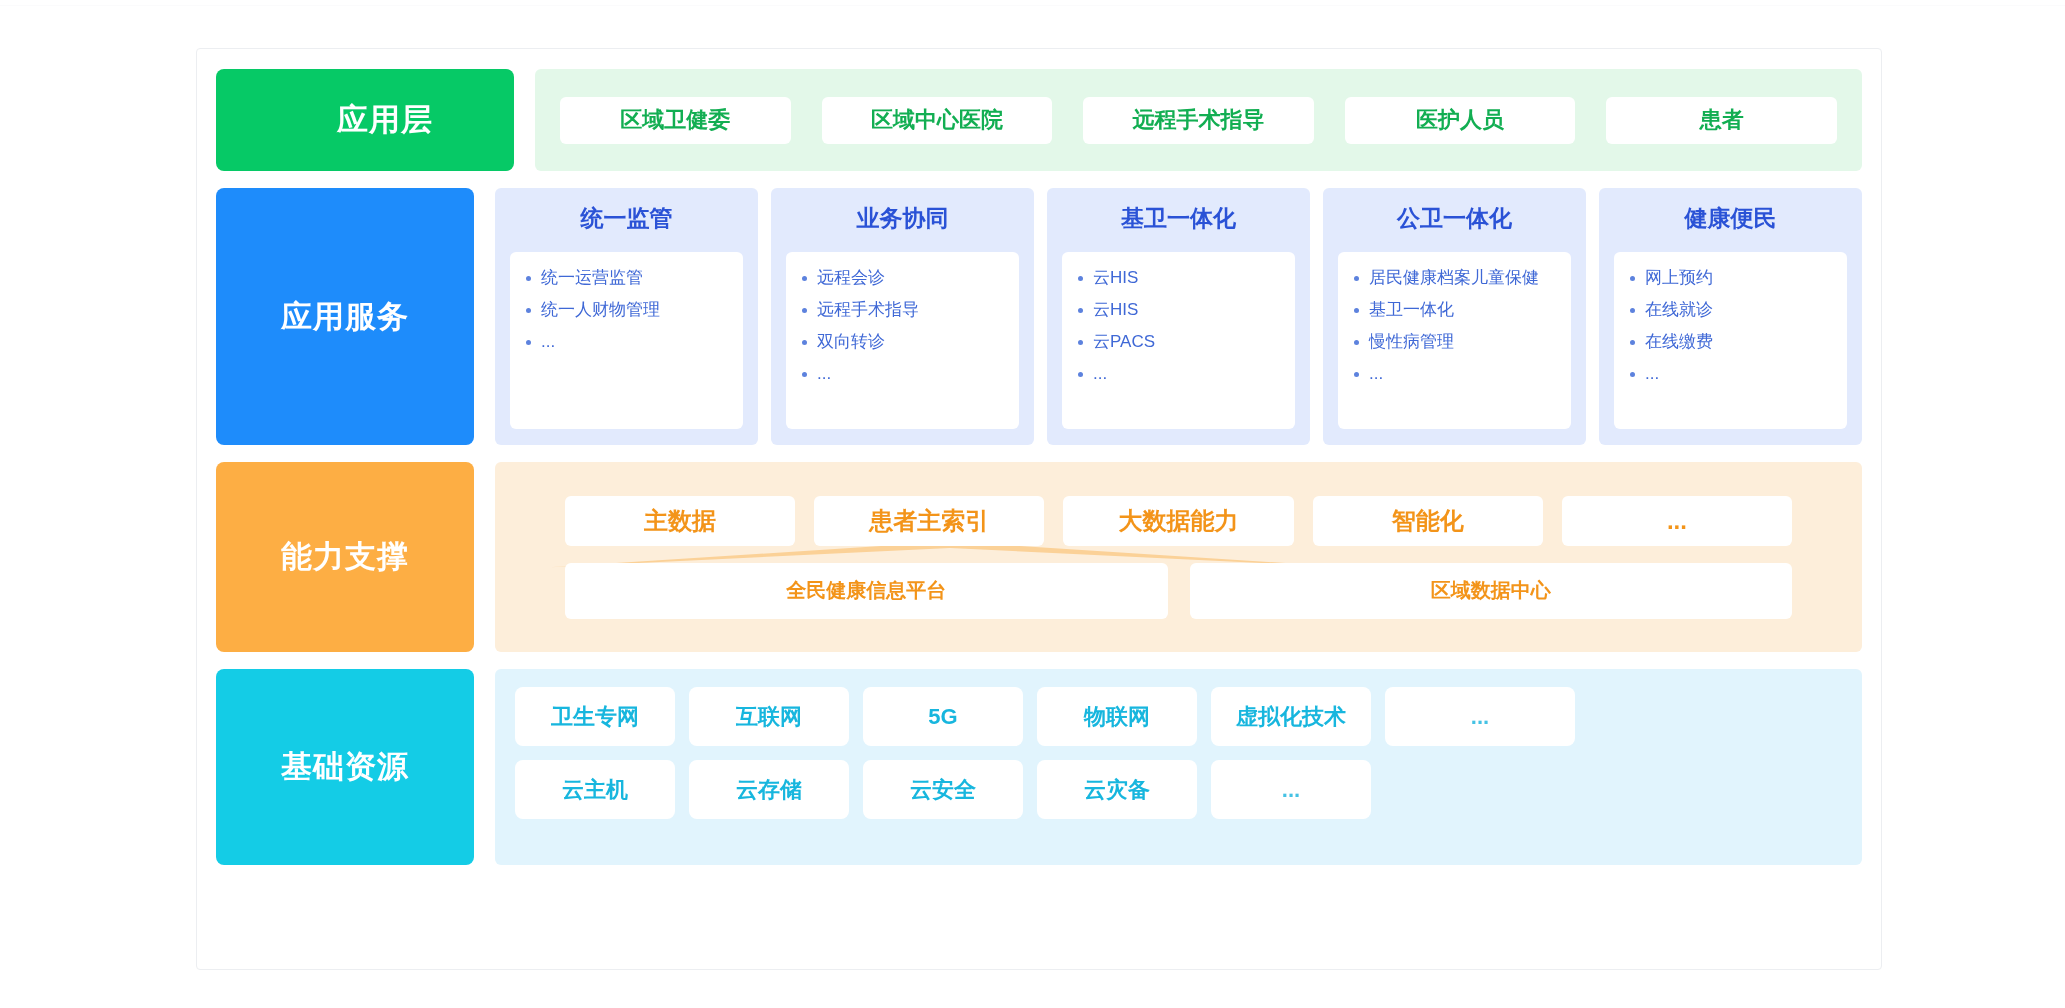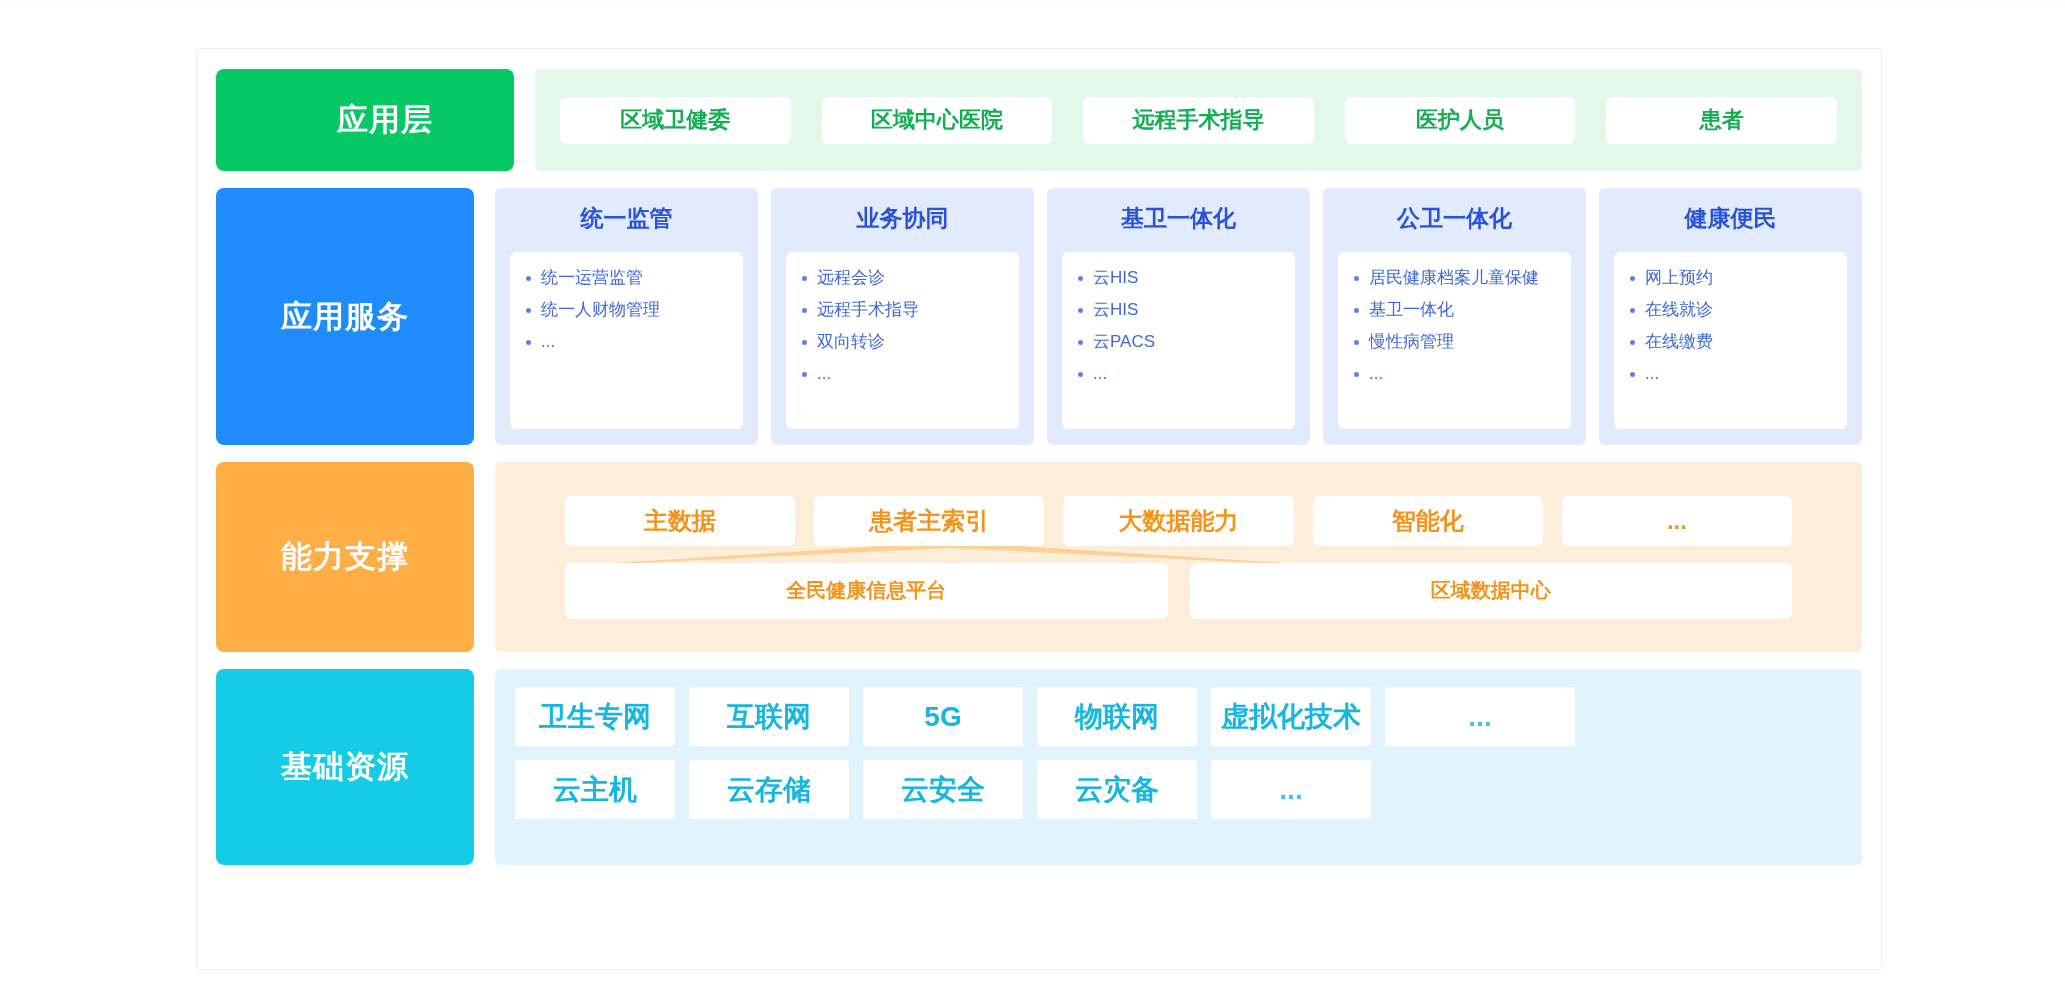--- a/index.html
+++ b/index.html
@@ -211,26 +211,26 @@
   }
   .inf-line {
     display: flex;
     gap: 14px;
   }
   .inf-chip {
     flex: 0 0 auto;
     width: 160px;
     height: 59px;
     background: #ffffff;
-    border-radius: 2px;
+    border-radius: 8px;
     display: flex;
     align-items: center;
     justify-content: center;
     color: #17B6DE;
-    font-size: 28px;
+    font-size: 22px;
     font-weight: 700;
   }
   .inf-chip.wide { width: 190px; }
   .inf-chip.ghost { color: #45C2E4; }
 </style>
 </head>
 <body>
 
 <div id="page">
 

